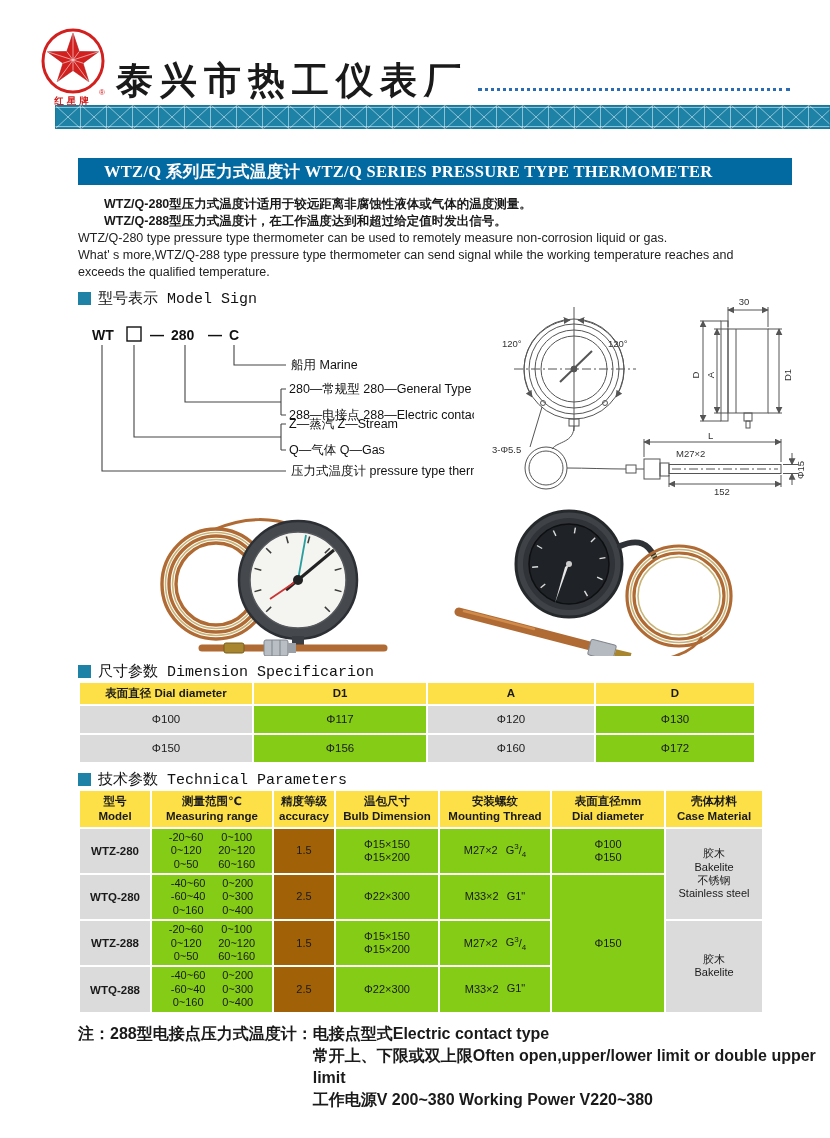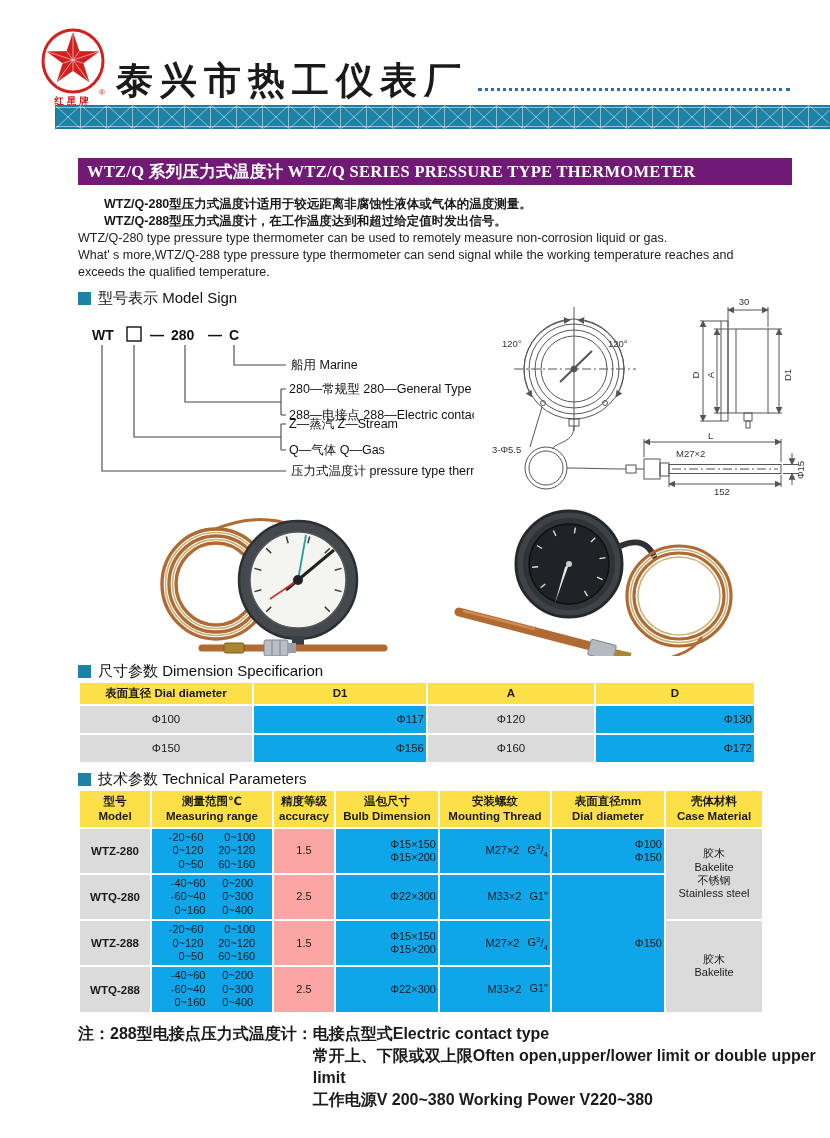--- a/index.html
+++ b/index.html
@@ -6,51 +6,51 @@
   .page{width:830px;height:1138px;background:#fff;position:relative;overflow:hidden;
         font-family:"Liberation Sans","DejaVu Sans",sans-serif;color:#1a1a1a;}
   
   .hdr{margin:28px 38px 0 40px;height:77px;display:flex;align-items:flex-end;}
   .logo{width:66px;height:77px;flex:0 0 auto;}
   .factory{font-size:37px;font-weight:bold;letter-spacing:7px;line-height:1;
            margin:0 0 6px 10px;white-space:nowrap;}
   .dotlead{flex:1;border-bottom:3px dotted #2a6db5;margin:0 2px 14px 10px;height:1px;}
   .band{margin-left:55px;height:24px;}
   
-  .titlebar{margin:25px 38px 0 78px;height:27px;background:#701a75;color:#fff;
+  .titlebar{margin:25px 38px 0 78px;height:27px;background:#0369a1;color:#fff;
             font-family:"Liberation Serif","DejaVu Serif",serif;font-weight:bold;
-            font-size:16.5px;line-height:27px;padding-left:9px;letter-spacing:.3px;}
+            font-size:16.5px;line-height:27px;padding-left:26px;letter-spacing:.3px;}
   
   .intro{margin:11px 48px 0 78px;font-size:12.5px;line-height:1.36;}
   .intro .cn{font-weight:bold;text-indent:26px;}
   .intro .en{color:#222;}
   
-  .sec-head{display:flex;align-items:center;margin:0;}
+  .sec-head{display:flex;align-items:center;margin:0;font-family:Liberation Mono, monospace;}
   .sq{width:13px;height:13px;background:#1d82a6;margin-right:7px;flex:0 0 auto;}
   .sec-title{font-size:15px;color:#111;}
   
   .twocol{display:flex;margin:8px 10px 0 78px;}
   .col-left{width:400px;flex:0 0 auto;}
   .col-right{width:342px;flex:0 0 auto;margin-left:8px;}
   .modelsign-svg{margin-top:10px;}
   .outline-svg{margin-top:2px;}
   svg text{font-family:"Liberation Sans","DejaVu Sans",sans-serif;}
   
   .photos{display:flex;align-items:flex-start;margin:2px 0 0 78px;}
   .photo-l{margin-left:68px;}
   .photo-r{margin-left:40px;}
   
   .tbl-wrap{margin:6px 0 0 78px;width:674px;}
   table{border-collapse:separate;border-spacing:2px;width:674px;table-layout:fixed;}
   th,td{text-align:center;vertical-align:middle;padding:3px 2px;}
   th{background:#fde047;font-size:11.5px;font-weight:bold;white-space:pre-line;line-height:1.3;}
   td{font-size:11px;line-height:1.22;}
   td.g{background:#dbdbdb;}
-  td.b{background:#0ea5e9;text-align:right;}
-  td.a{background:#fca5a5;}
+  td.b{background:#84cc16;}
+  td.a{background:#a16207;}
   .pre{white-space:pre-line;}
   .dim-table td{height:21px;font-size:11.5px;}
   .tech-table td{padding:2px 2px;}
   .rng{display:flex;justify-content:space-evenly;}
   .rng span{white-space:pre-line;}
   .gpart{margin-left:8px;}
   sup,sub{font-size:8px;}
   .model-cell{font-weight:bold;font-size:11.5px;}
   
   .notes{display:flex;margin:9px 0 0 78px;font-size:16px;font-weight:600;line-height:1.38;}

